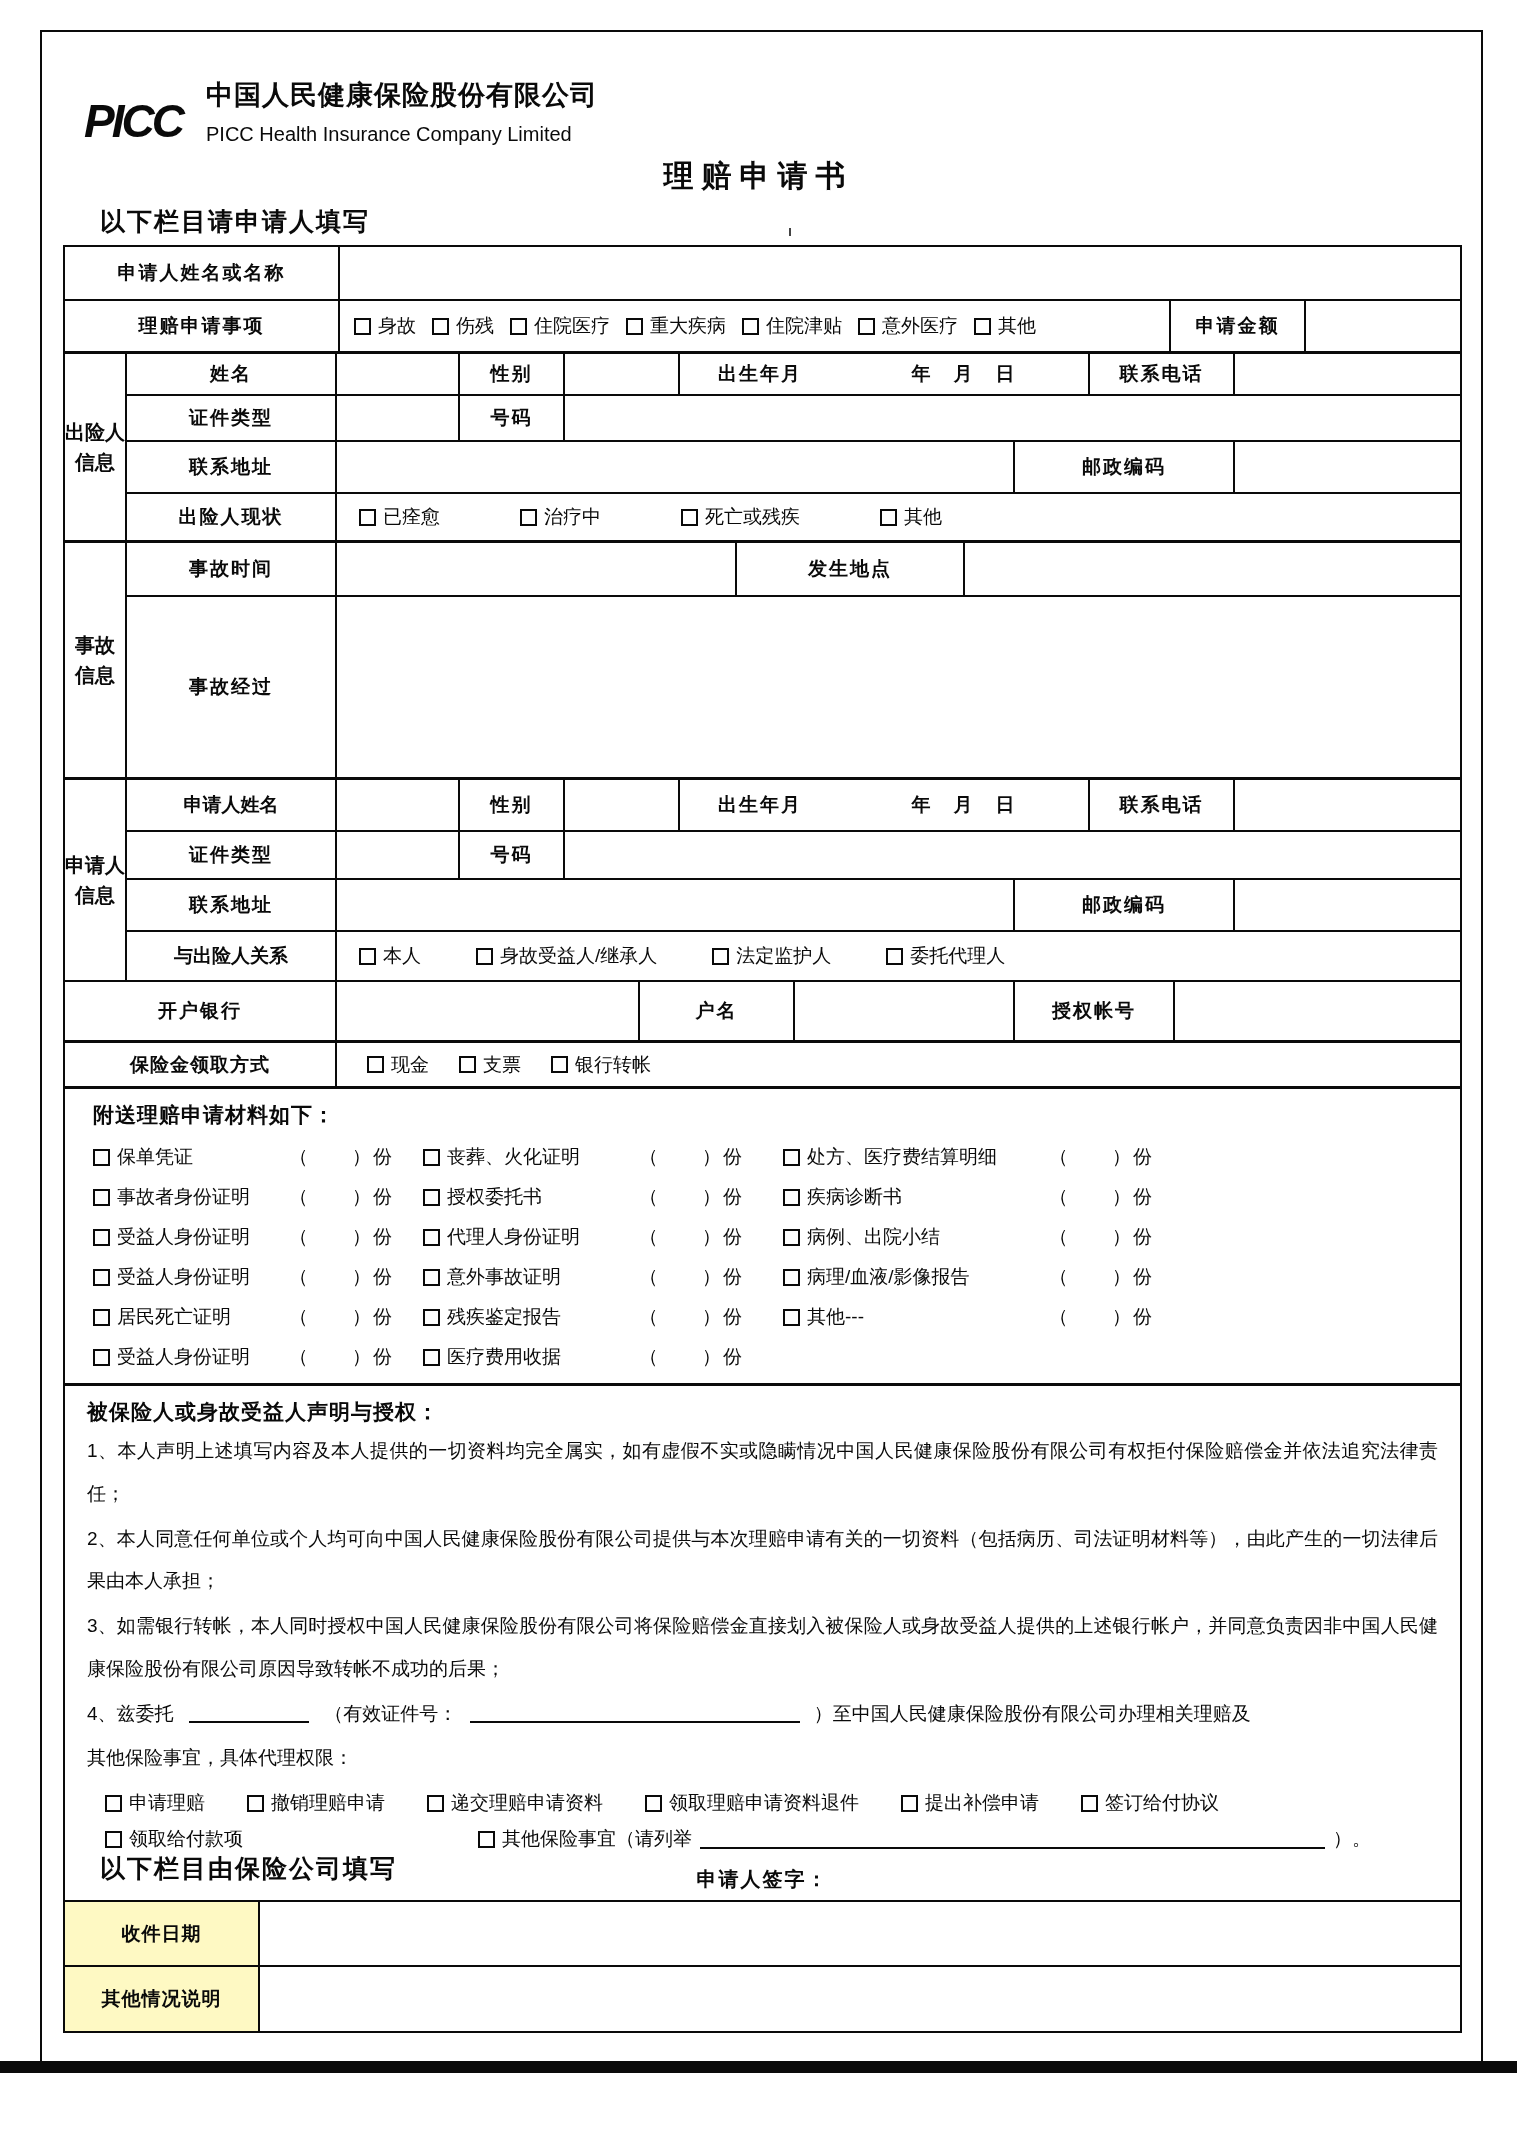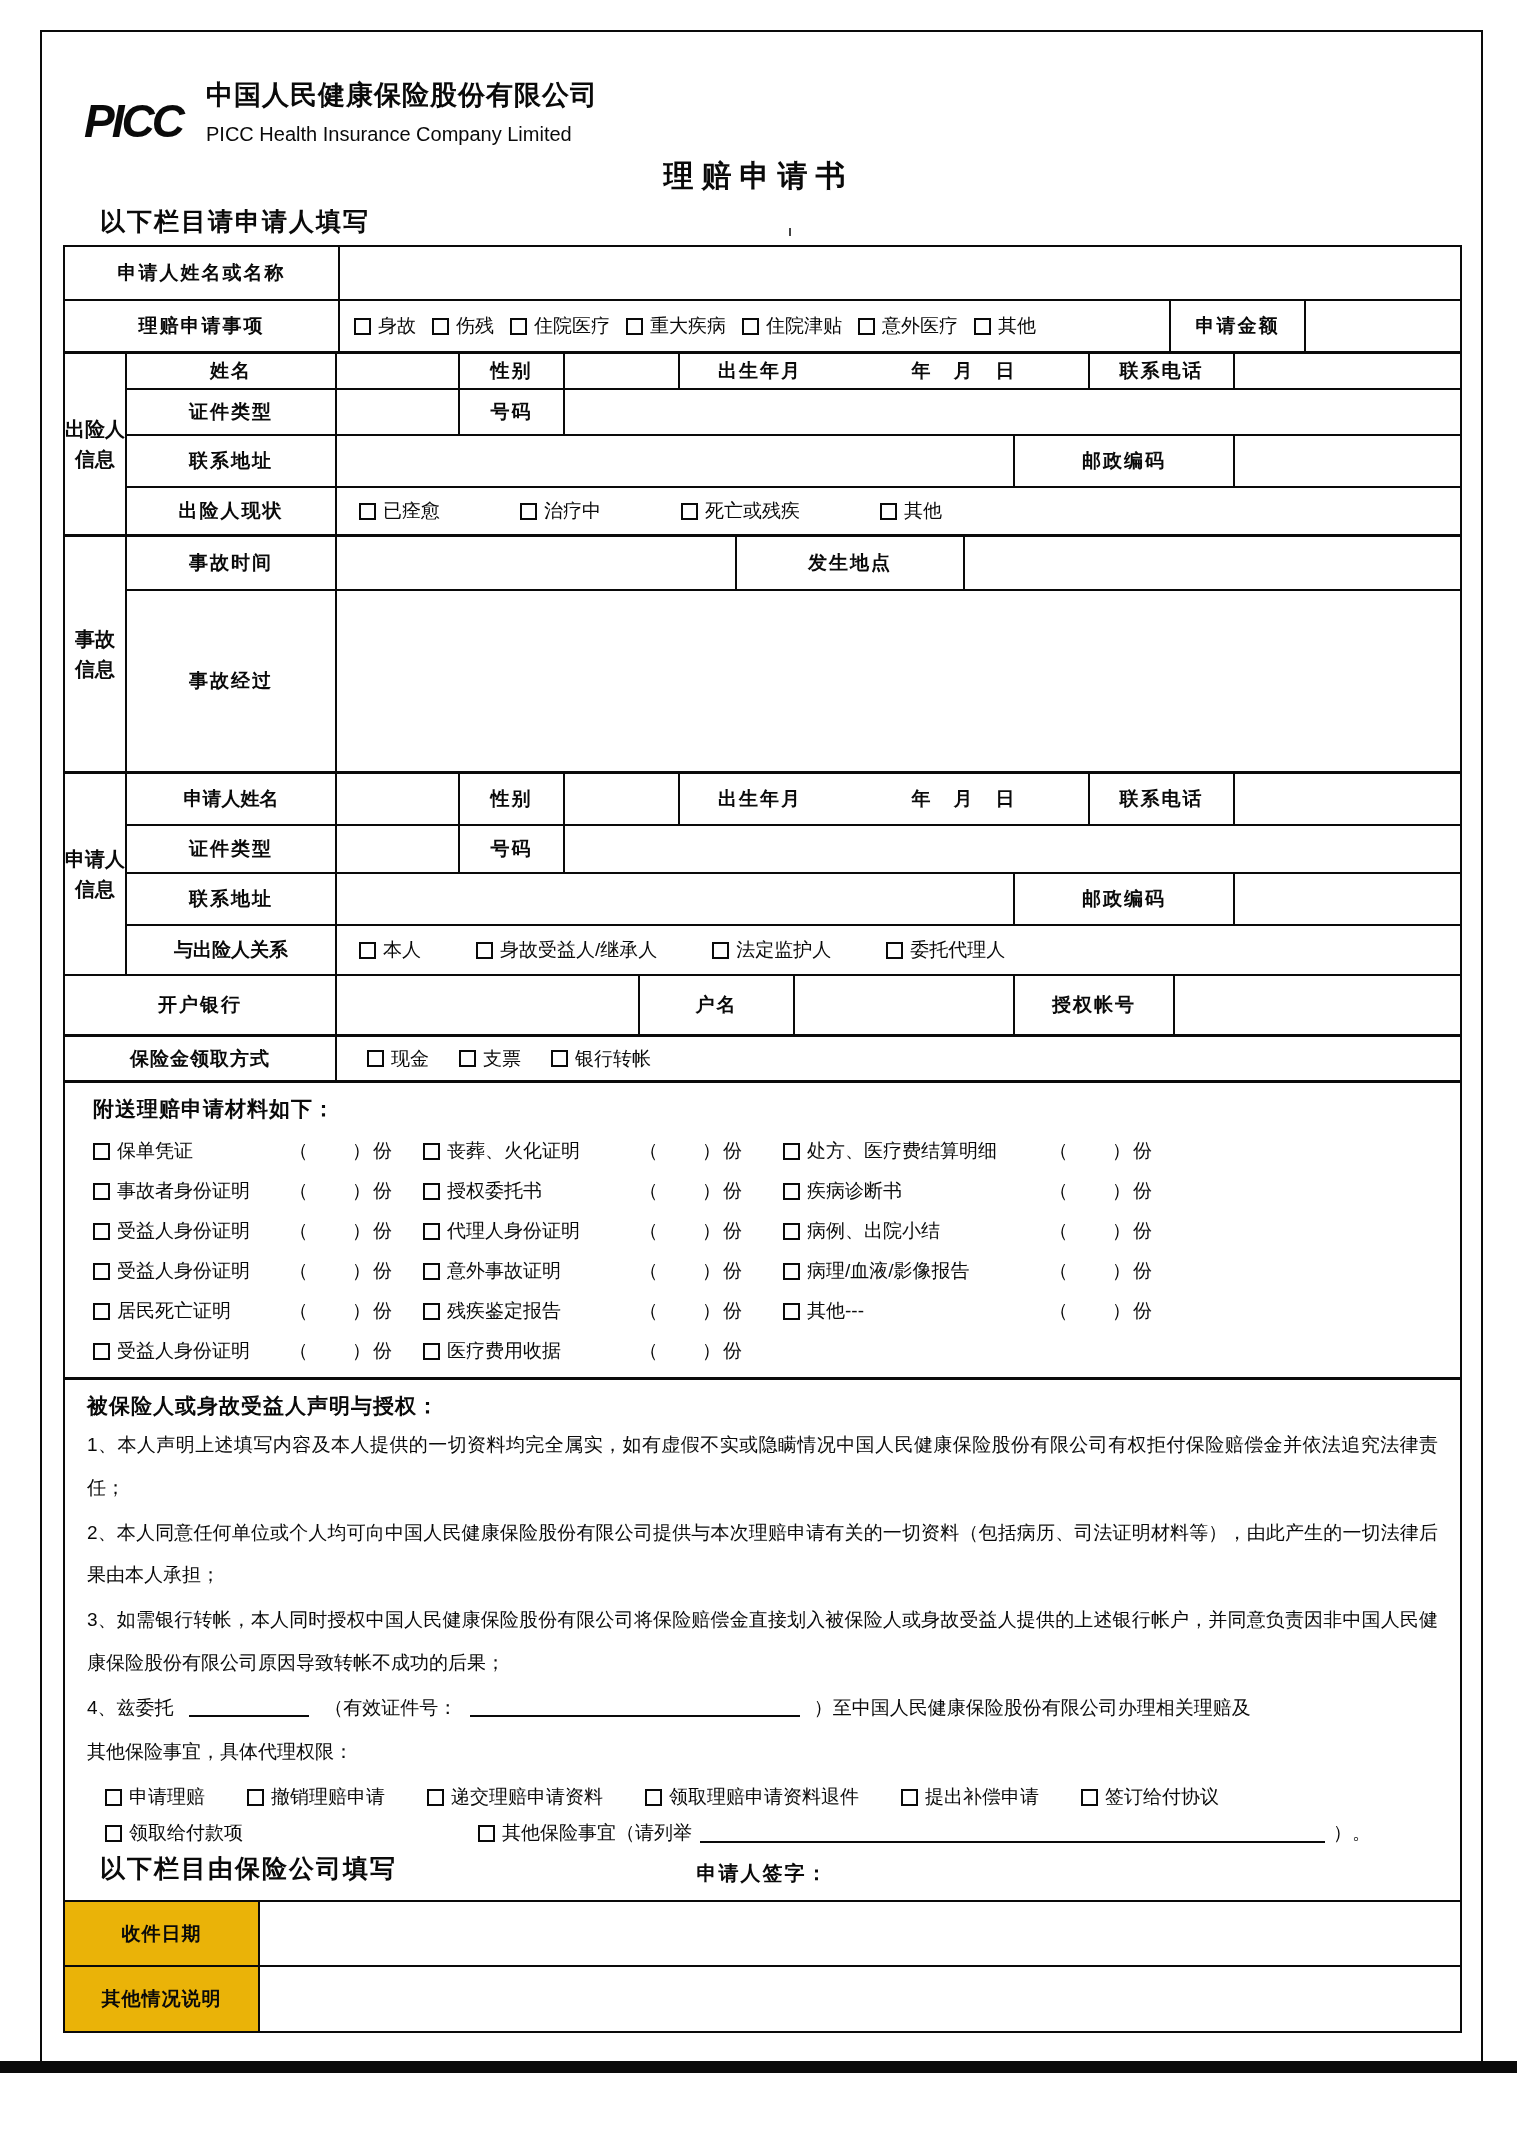--- a/index.html
+++ b/index.html
@@ -52,21 +52,21 @@
   
   .dec { padding:12px 22px 10px 22px; font-size:19px; }
   .dec-title { font-size:21px; font-weight:800; margin-bottom:4px; letter-spacing:1px; }
   .dec p.cl { line-height:2.25; text-align:justify; margin-bottom:2px; }
   .uline { display:inline-block; border-bottom:2px solid #0a0a0a; height:1.1em; vertical-align:-3px; }
   .permrow { display:flex; align-items:center; margin:10px 0 6px 18px; }
   .sigline { text-align:center; font-weight:700; font-size:20px; letter-spacing:2px; margin-top:14px; }
   .dateline { text-align:right; font-weight:700; font-size:20px; padding-right:55px; margin-top:26px; letter-spacing:4px; }
 
   
-  .tbl2 { position:absolute; left:63px; top:1900px; width:1399px; border:2.5px solid #0a0a0a; background:#eab308; }
+  .tbl2 { position:absolute; left:63px; top:1900px; width:1399px; border:2.5px solid #0a0a0a; background:#fef9c3; }
   .tbl2 .trow { border-top:2.5px solid #0a0a0a; }
   .tbl2 .trow:first-child { border-top:none; }
 
   
   .fold { position:absolute; width:2px; background:#444; }
 </style>
 </head>
 <body>
 <div id="canvas">
 
@@ -129,21 +129,21 @@
       <div class="cell lab" style="width:135px;">申请金额</div>
       <div class="cell blank" style="width:154px;"></div>
     </div>
 
     <div class="secwrap">
       <div class="seclab">
         <span>出险人</span>
         <span>信息</span>
       </div>
       <div class="secbody">
-        <div class="trow" style="height:34px;text-align:center;">
+        <div class="trow" style="height:40px;text-align:center;">
           <div class="cell lab" style="width:210px;">姓名</div>
           <div class="cell blank" style="width:123px;"></div>
           <div class="cell lab" style="width:105px;">性别</div>
           <div class="cell blank" style="width:115px;"></div>
           <div class="cell lab" style="width:160px; border-right:none;">出生年月</div>
           <div class="cell lab" style="width:250px; font-weight:700;">年　月　日</div>
           <div class="cell lab" style="width:145px;">联系电话</div>
           <div class="cell blank grow"></div>
         </div>
         <div class="trow" style="height:46px;">

